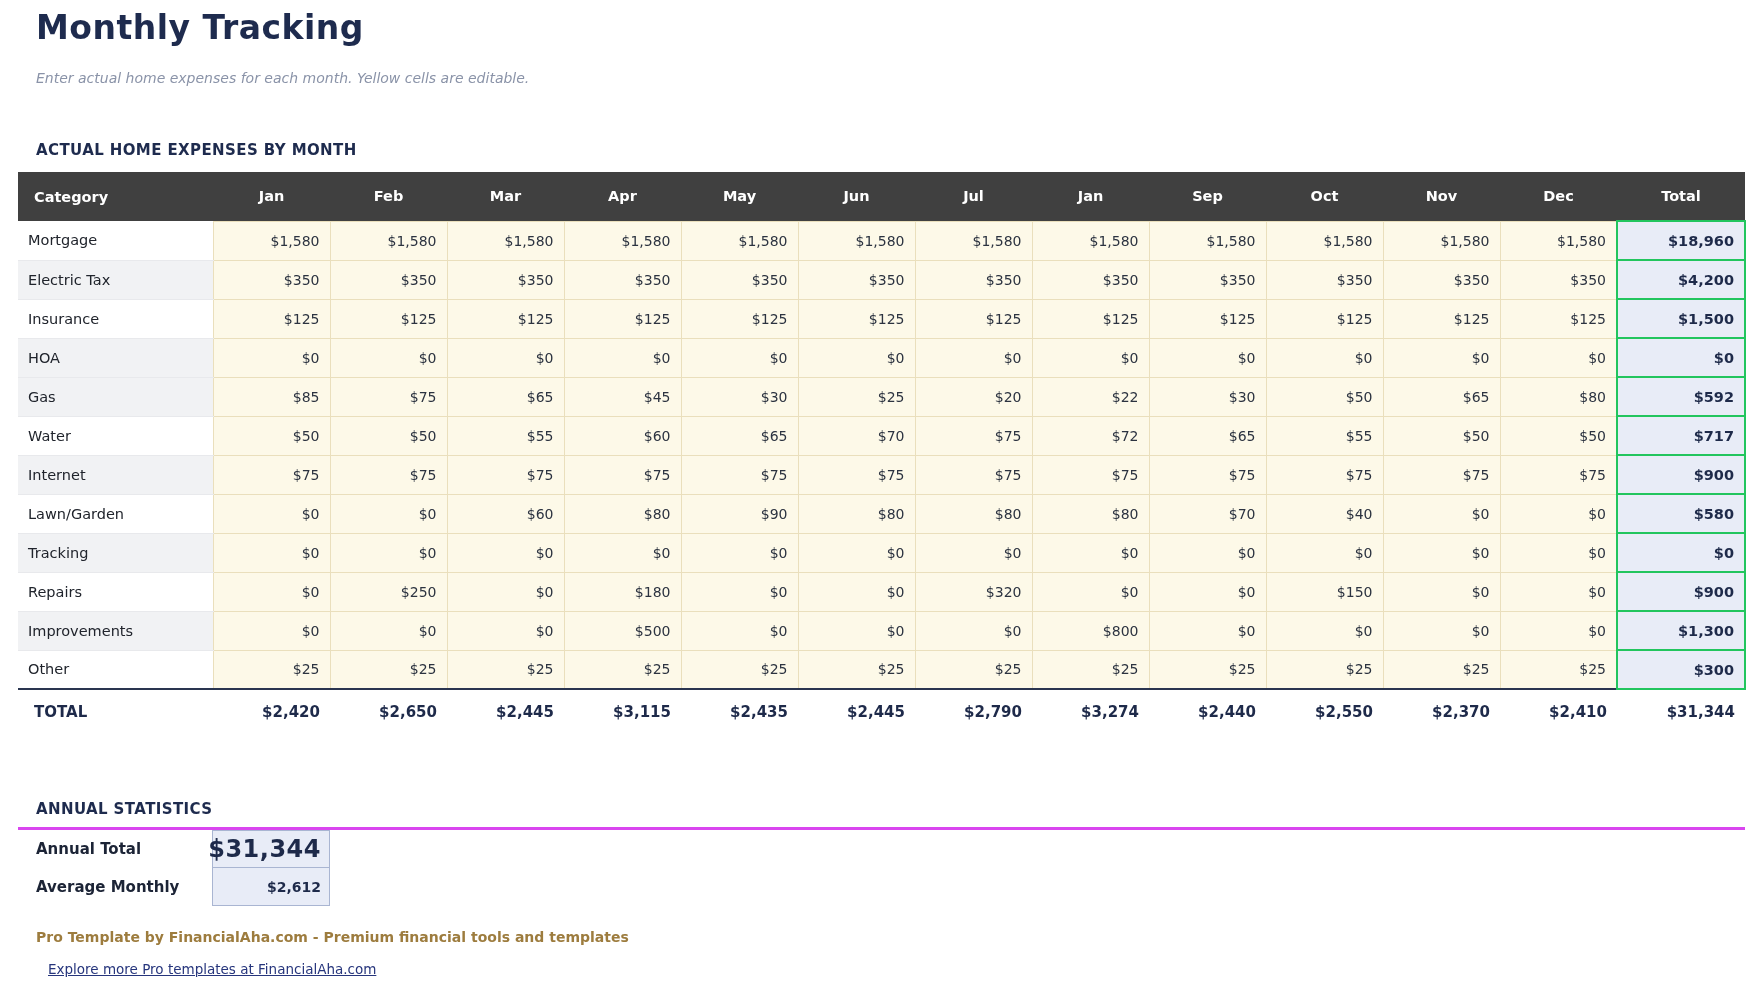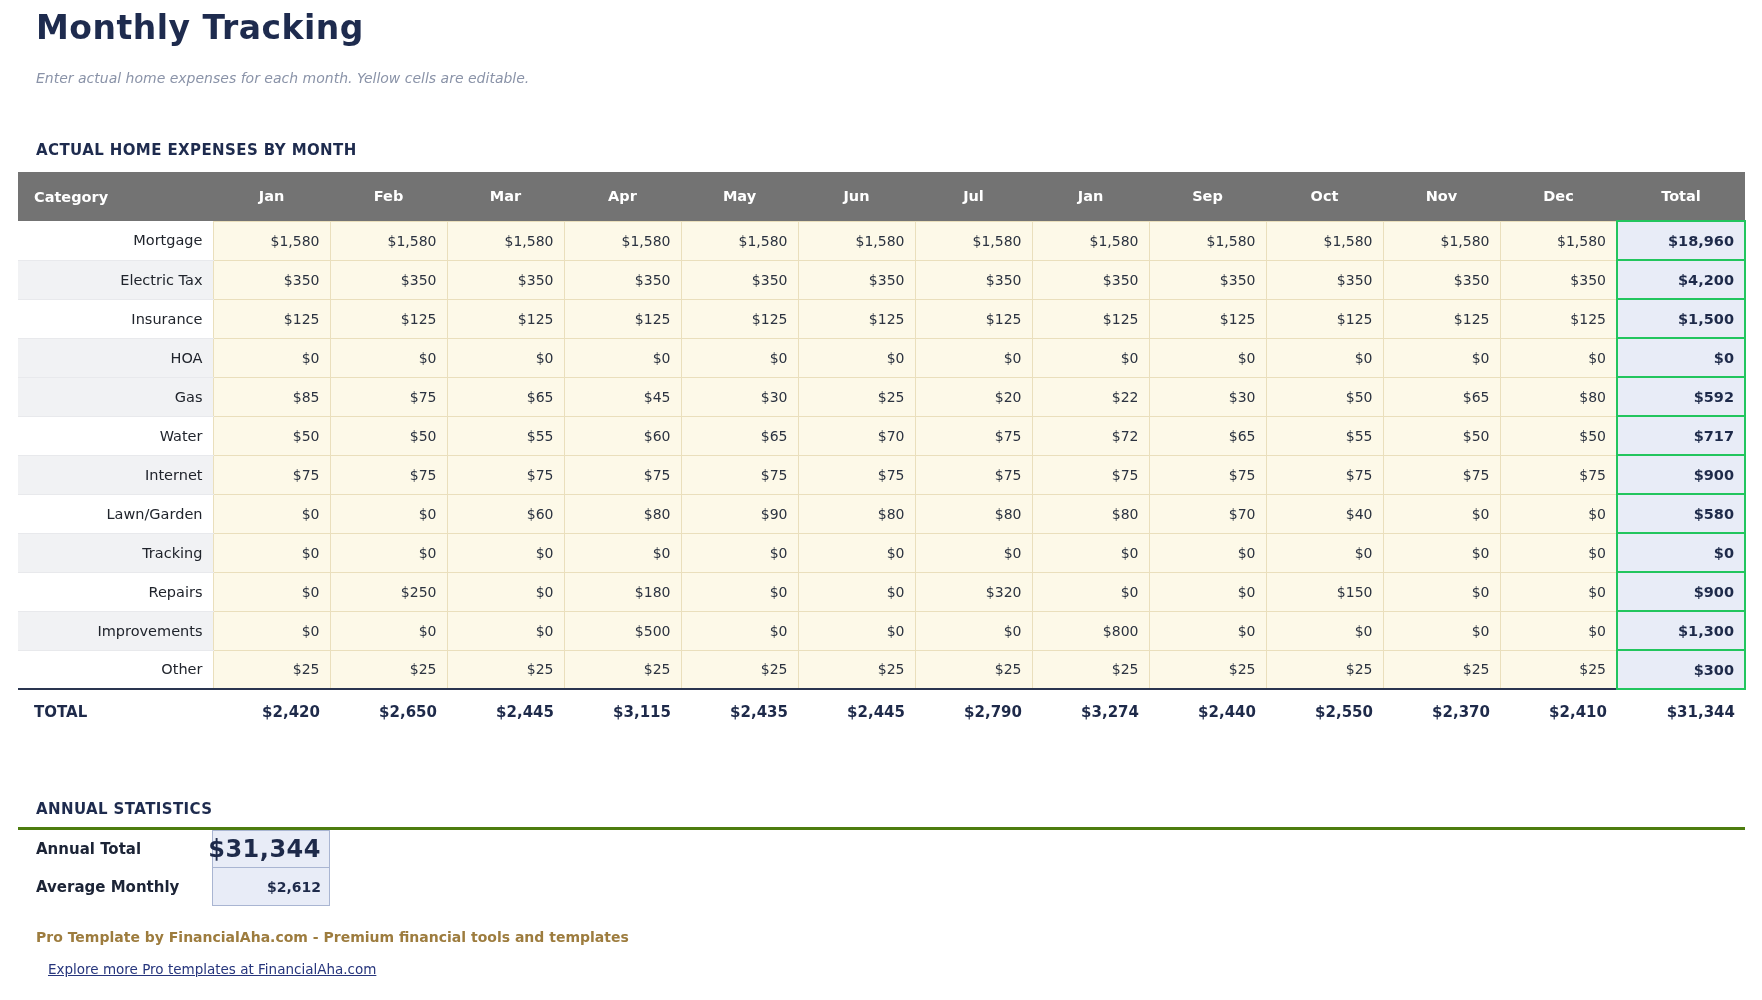--- a/index.html
+++ b/index.html
@@ -32,37 +32,37 @@
 
   
   .expenses-table-wrap { left: 18px; top: 172px; }
   table.expenses {
     border-collapse: collapse;
     table-layout: fixed;
     width: 1727px;
     font-size: 14px;
   }
   table.expenses thead th {
-    background: #737373;
+    background: #404040;
     color: #ffffff;
     font-weight: bold;
     font-size: 14.5px;
     height: 35px;
     text-align: center;
     padding: 16px 8px;
   }
   table.expenses thead th.col-cat { text-align: left; padding-left: 16px; }
   table.expenses td { height: 39px; padding: 0 10px; }
   td.cat {
     background: #ffffff;
     color: #20242c;
     font-size: 14.5px;
     padding-left: 16px;
     border-bottom: 1px solid #e8e9ec;
-    text-align: right;
+    text-align: left;
   }
   tr.stripe td.cat { background: #f1f2f4; }
   td.val {
     background: #fdf9e8;
     color: #2c3340;
     text-align: right;
     border: 1px solid #eadfbc;
   }
   td.rowtotal {
     background: #e8ecf7;
@@ -80,21 +80,21 @@
     color: #1e2a4a;
     height: 44px;
     font-size: 15px;
   }
   tr.grand td.grand-label { text-align: left; padding-left: 16px; }
   tr.grand td.grand-val, tr.grand td.grand-total { text-align: right; }
 
   
   .stats-section { left: 18px; top: 800px; width: 1727px; }
   .stats-heading-pos { margin-left: 18px; margin-bottom: 9px; }
-  .stats-table { border-top: 3px solid #4d7c0f; width: 1727px; }
+  .stats-table { border-top: 3px solid #d946ef; width: 1727px; }
   .stats-row { display: flex; align-items: stretch; }
   .stats-label {
     width: 194px; padding-left: 18px;
     display: flex; align-items: center;
     font-size: 15px; font-weight: bold; color: #1c2436;
   }
   .stats-value {
     width: 118px;
     background: #e8ecf7;
     border: 1px solid #a9b5d2;

